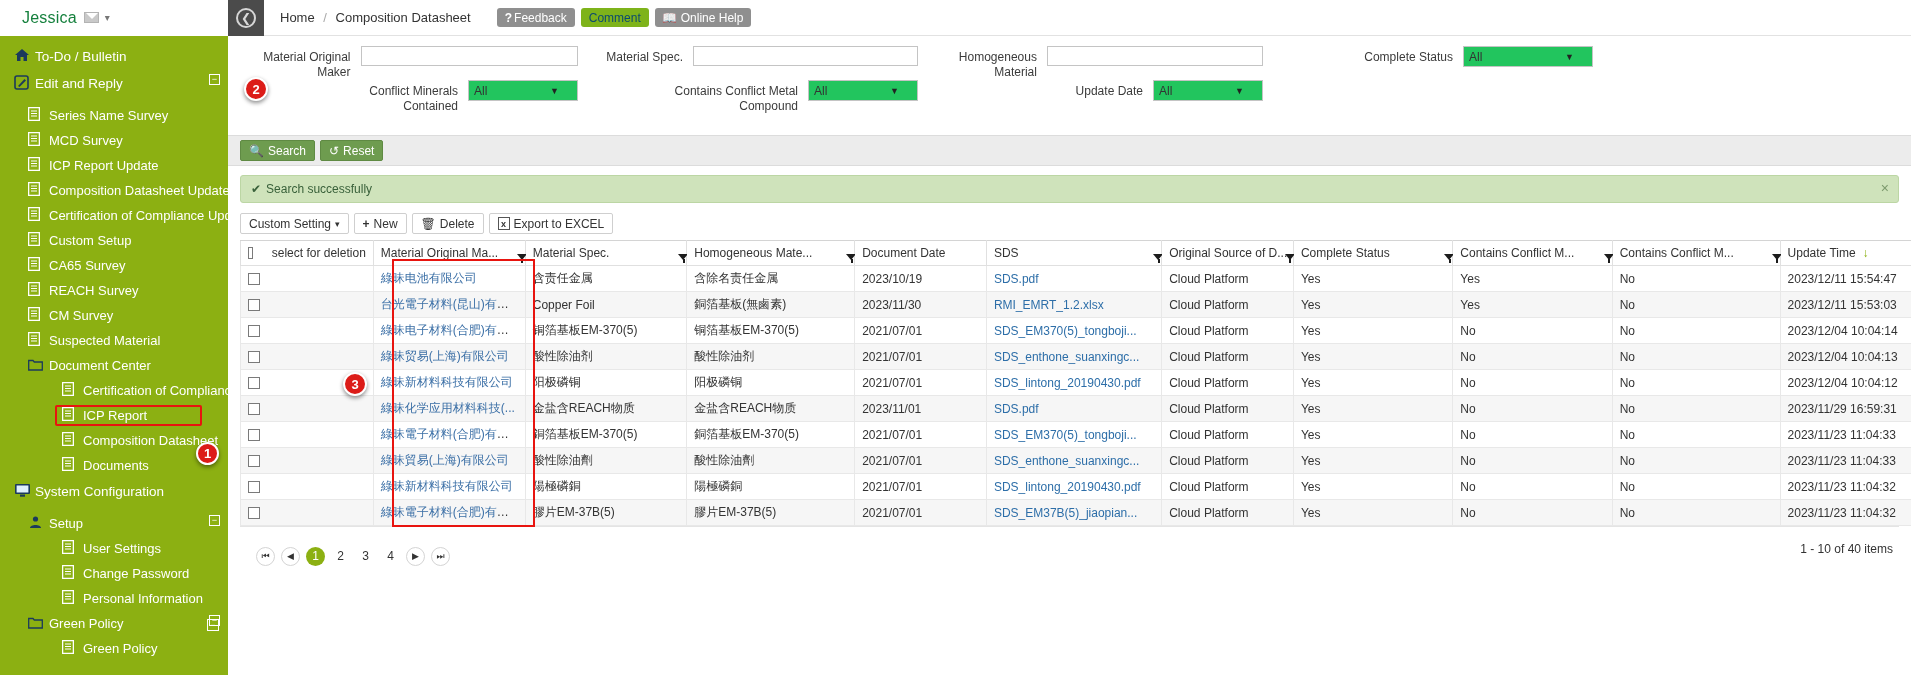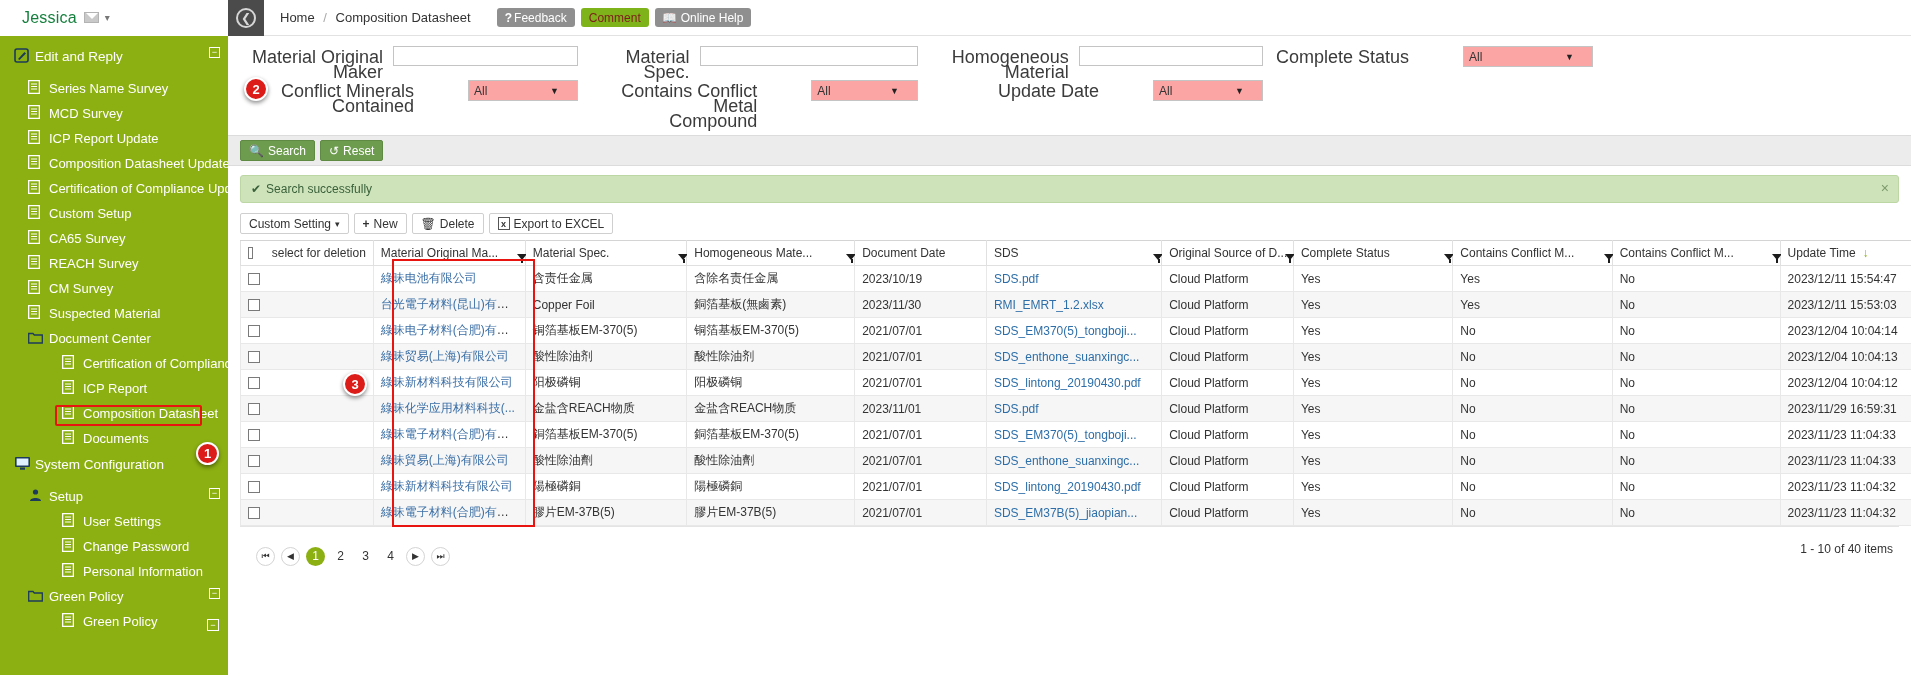--- a/index.html
+++ b/index.html
@@ -98,42 +98,42 @@
   }
   .crumb { font-size:13px; color:#333; }
   .crumb .sep { color:#aaa; margin:0 5px; }
   .topbtns { display:flex; gap:6px; margin-left:26px; }
   .btn-gray, .btn-green {
     height:19px; padding:0 7px; border-radius:3px;
     font-size:12px; display:inline-flex; align-items:center;
     cursor:pointer; white-space:nowrap; border:1px solid transparent;
   }
   .btn-gray { background:#8f8f8f; color:#fff; }
-  .btn-green { background:#7eb31a; color:#7f1d1d; }
+  .btn-green { background:#7eb31a; color:#0c4a6e; }
   .btn-gray b { font-weight:bold; margin-right:2px;}
 
   
   .filters {
     padding:10px 0 8px 0; background:#fff;
     border-bottom:0px;
   }
   .frow { display:flex; align-items:flex-start; height:25px; margin-bottom:9px; }
   .fcell { display:flex; align-items:flex-start; }
   .flabel {
-    font-size:18px; color:#3b3b3b; text-align:right;
+    font-size:12px; color:#3b3b3b; text-align:right;
     padding-right:10px; padding-top:4px; line-height:15px;
   }
   .ftext {
     height:20px; border:1px solid #c4c4c4; background:#fff;
     font-size:12px; padding:0 4px; outline:none;
   }
   .fsel {
-    height:21px; border:1px solid #c4c4c4; background:#fca5a5;
+    height:21px; border:1px solid #c4c4c4; background:#22c55e;
     font-size:12px; padding-left:5px; color:#333;
-    display:flex; align-items:center; position:relative; cursor:pointer;margin-left:44px;
+    display:flex; align-items:center; position:relative; cursor:pointer;
   }
   .fsel .cv { flex:1; }
   .fsel .ar {
     font-size:9px; color:#222; padding-right:18px;
   }
 
   .actionbar {
     background:#ececec; border-top:1px solid #dcdcdc; border-bottom:1px solid #dcdcdc;
     height:31px; display:flex; align-items:center; padding-left:12px; gap:5px;
   }
@@ -229,20 +229,26 @@
 
 <div class="app">
 
   <div class="sidebar">
     <div class="user-bar">
       <span class="uname">Jessica</span>
       <span class="env-ico"></span>
       <span class="caret-sm">▾</span>
     </div>
     <div class="nav" id="navhost">
+        <div class="nav-item lvl1">
+          <span class="ico"><svg width="16" height="14" viewBox="0 0 16 14">
+              <path d="M8 1 L15 7 L13 7 L13 13 L9.5 13 L9.5 9 L6.5 9 L6.5 13 L3 13 L3 7 L1 7 Z" fill="#1b3a5c"></path>
+            </svg></span>
+          <span class="lbl">To-Do / Bulletin</span>
+        </div>
         <div class="nav-item lvl1">
           <span class="ico"><svg width="15" height="15" viewBox="0 0 15 15">
               <rect x="1" y="1" width="13" height="13" rx="2" fill="none" stroke="#1b3a5c" stroke-width="1.6"></rect>
               <path d="M4 11 L10.5 4 L12 5.5 L5.5 12 Z" fill="#1b3a5c"></path>
             </svg></span>
           <span class="lbl">Edit and Reply</span>
           <span class="collapse-box">−</span>
         </div>
         <div class="nav-spacer"></div>
         <div class="nav-item lvl2">

